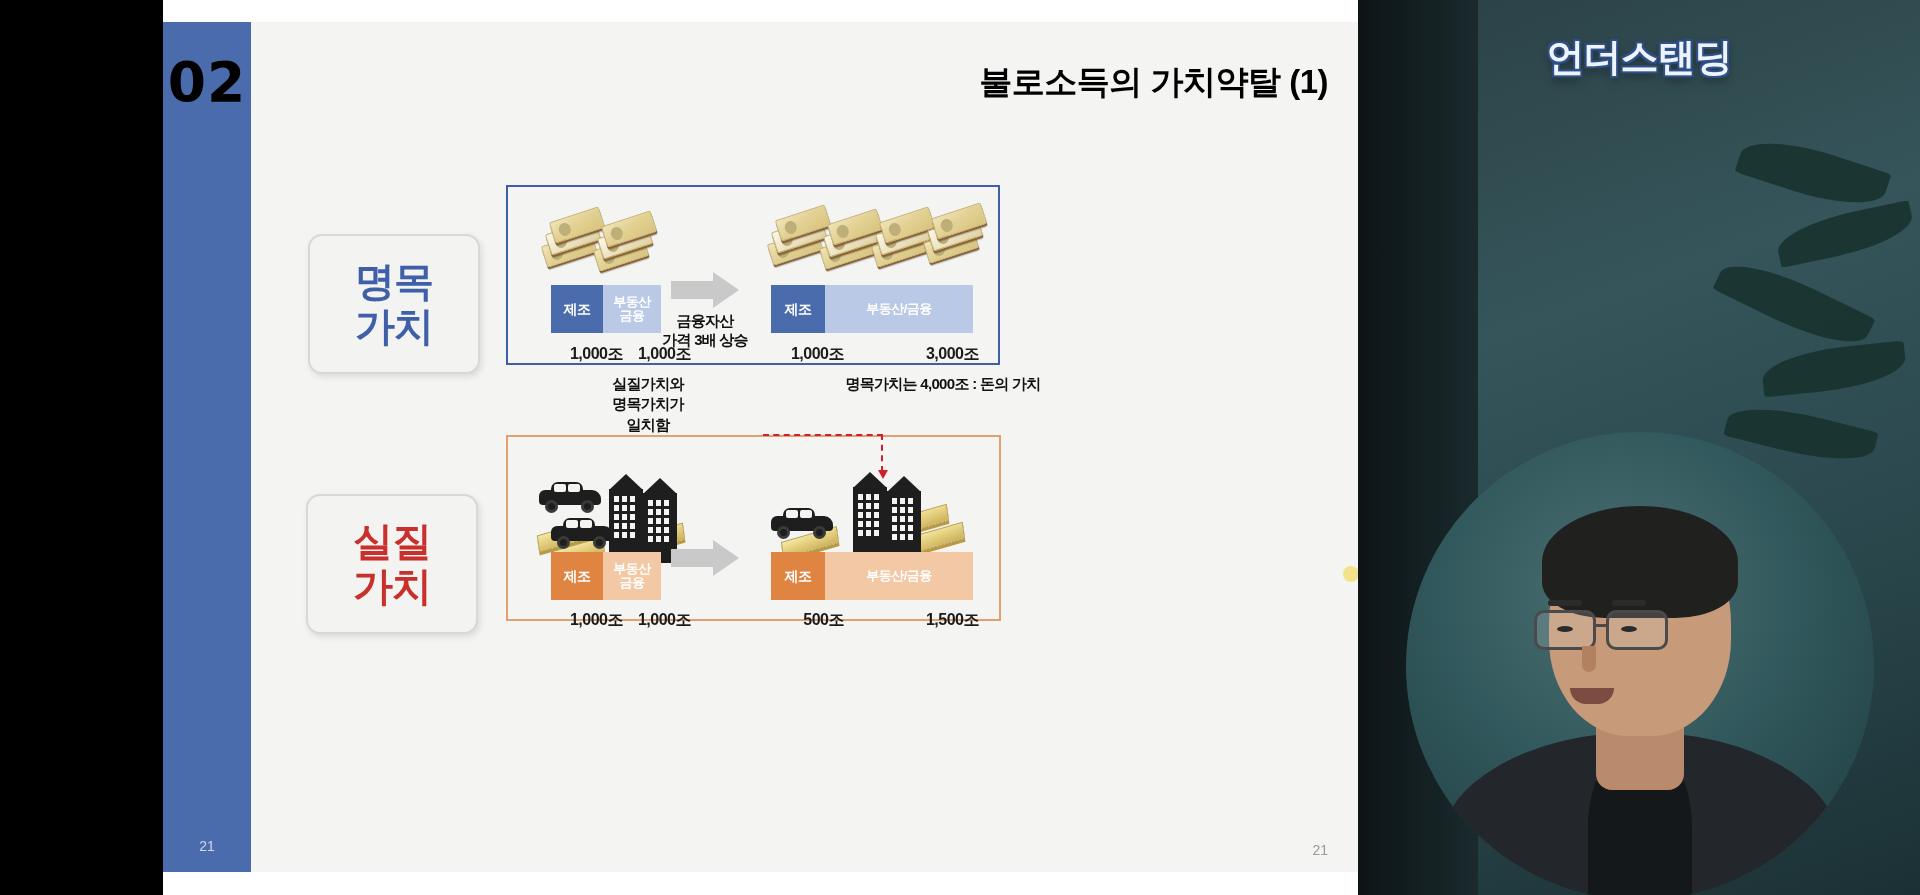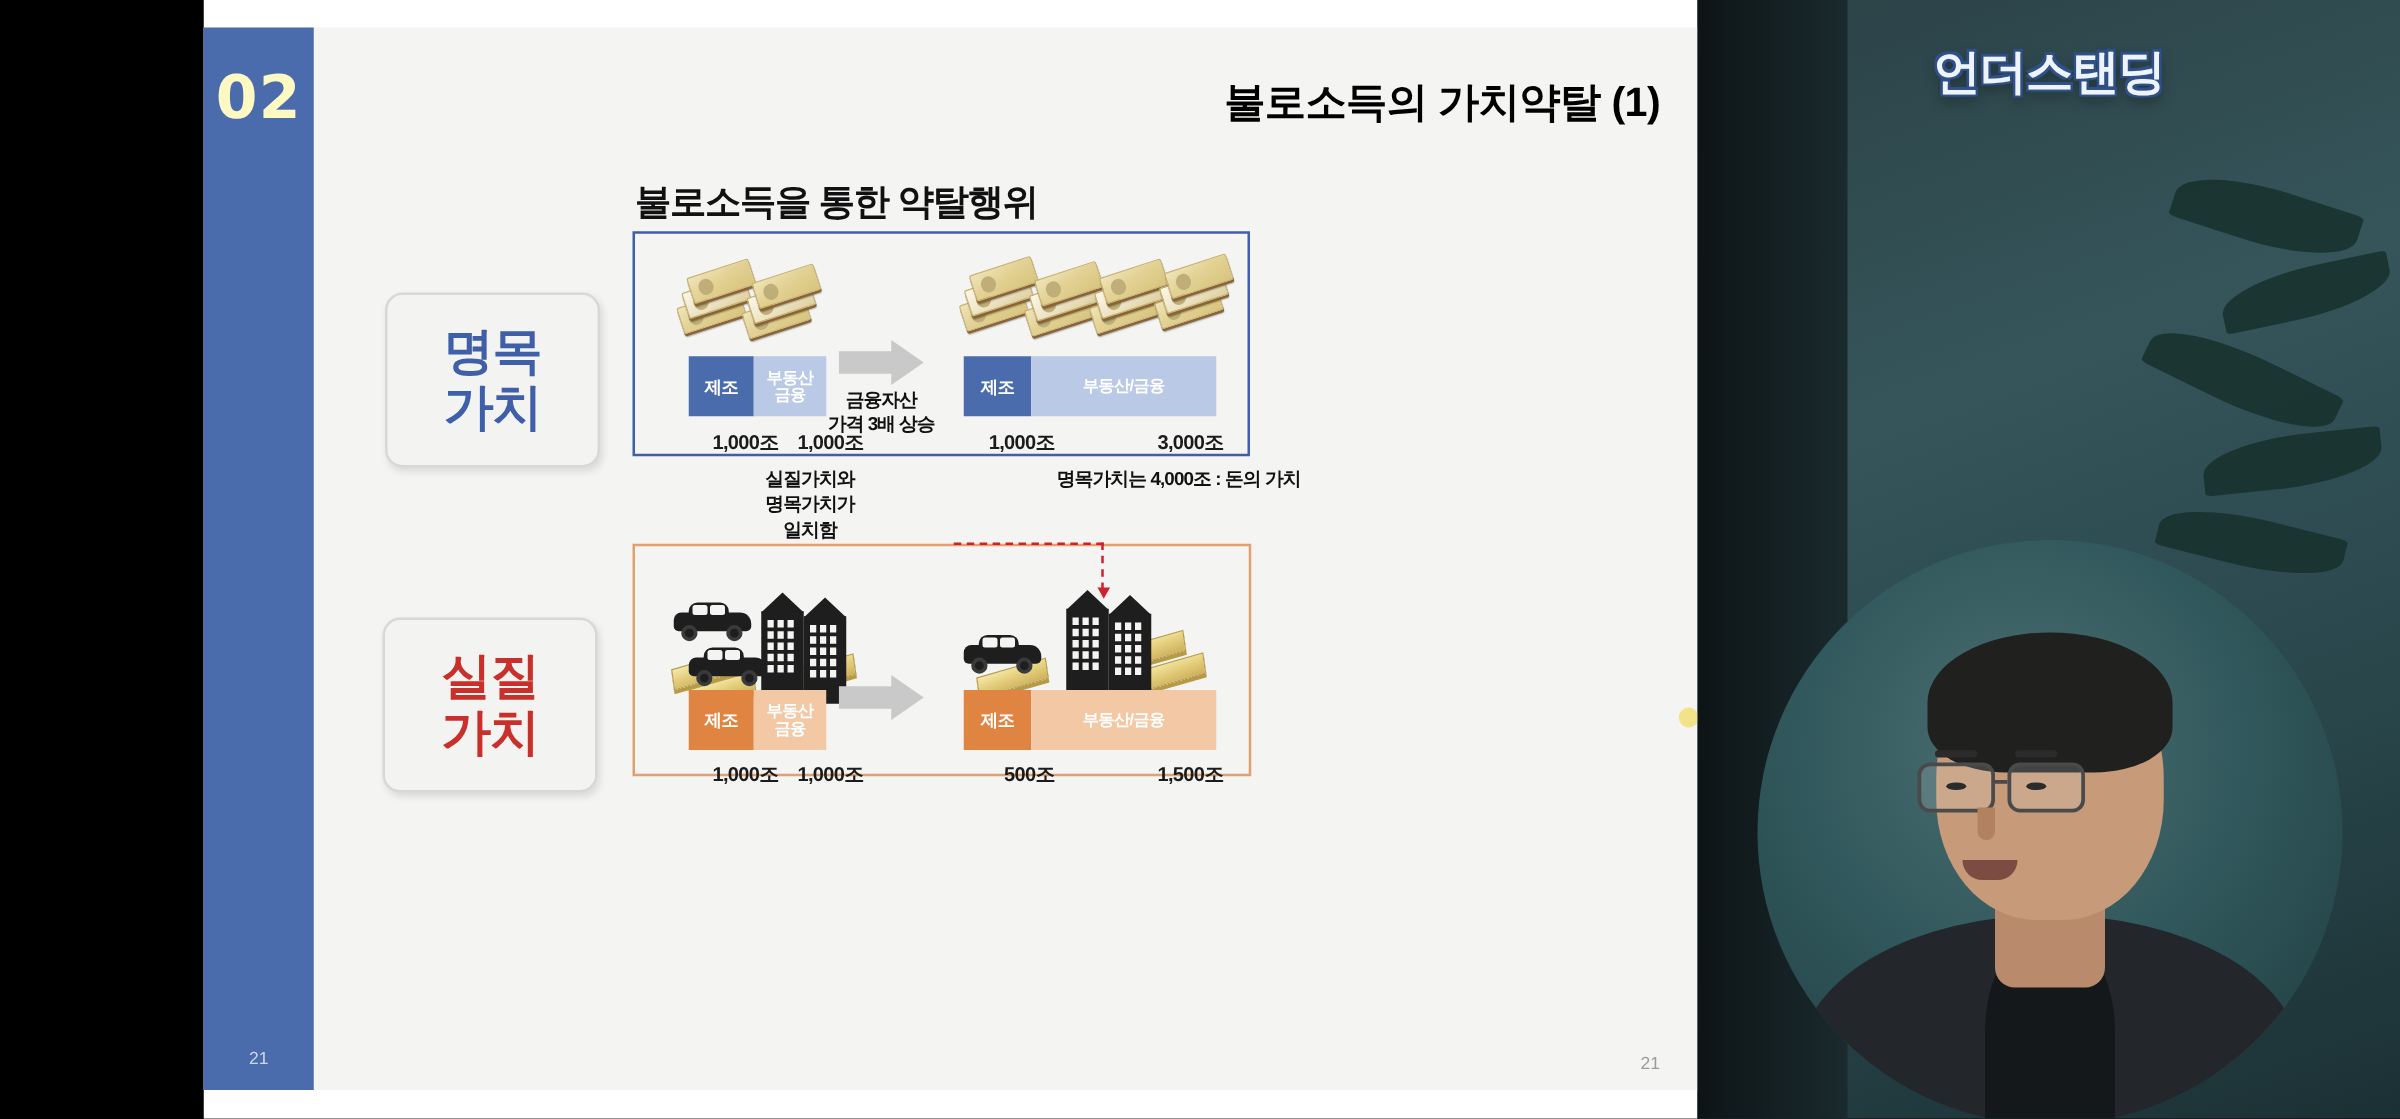--- a/index.html
+++ b/index.html
@@ -20,21 +20,21 @@
     position: absolute; left: 0px; top: 22px; width: 1195px; height: 850px;
     background: #f4f4f2;
   }
   .sidebar-band {
     position: absolute; left: 0; top: 0; width: 88px; height: 850px;
     background: #4a6cac;
     display: flex; justify-content: center; align-items: flex-start;
   }
   .sidebar-num {
     margin-top: 28px;
-    font-size: 48px; font-weight: bold; color: #fef9c3;
+    font-size: 55px; font-weight: bold; color: #000000;
     letter-spacing: 1px; font-family: "DejaVu Sans", sans-serif;
   }
   .sidebar-pagenum {
     position: absolute; bottom: 18px; left: 0; width: 88px; text-align: center;
     font-size: 14px; color: #cfd8e8;
   }
 
   .slide-title {
     position: absolute; right: 30px; top: 38px;
     font-size: 33px; font-weight: bold; color: #000000;
@@ -280,21 +280,20 @@
 
   <div class="slide-outer">
     <div class="slide">
 
       <div class="sidebar-band">
         <div class="sidebar-num">02</div>
         <div class="sidebar-pagenum">21</div>
       </div>
 
       <div class="slide-title">불로소득의 가치약탈 (1)</div>
-      <div class="slide-subtitle">불로소득을 통한 약탈행위</div>
       <div class="slide-pagenum-right">21</div>
 
       <div class="pill nominal">
         <span>명목</span>
         <span>가치</span>
       </div>
       <div class="pill real">
         <span>실질</span>
         <span>가치</span>
       </div>

